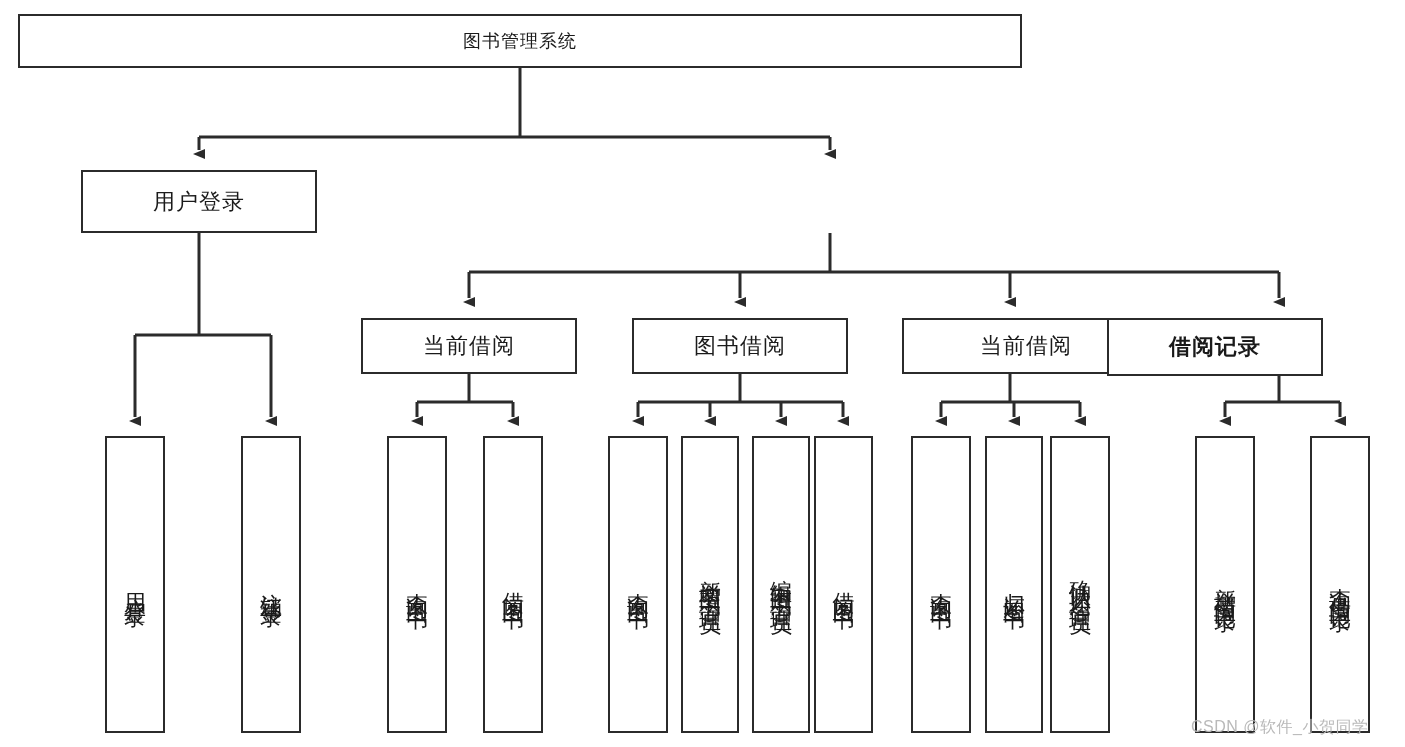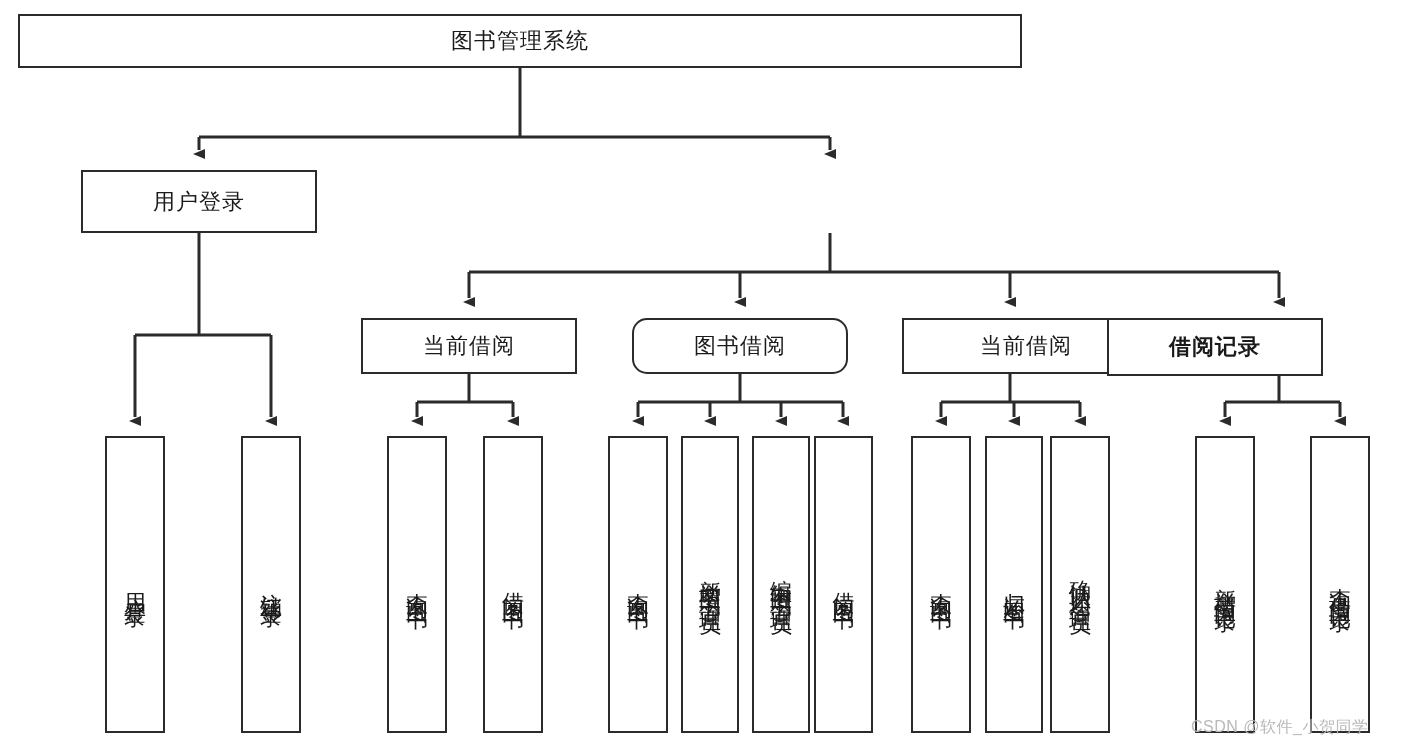--- a/index.html
+++ b/index.html
@@ -44,21 +44,21 @@
     font-size: 22px;
   }
   .node.v .vtext {
     writing-mode: vertical-rl;
     text-orientation: upright;
     letter-spacing: 5px;
     line-height: 1;
     white-space: nowrap;
   }
   .node.root {
-    font-size: 22px;
+    font-size: 18px;
   }
   .watermark {
     position: absolute;
     font-size: 16px;
     color: #b9b9b9;
     white-space: nowrap;
     letter-spacing: 0.5px;
   }
 </style>
 </head>
@@ -120,21 +120,21 @@
     <span>图书管理系统</span>
   </div>
 
   <div class="node h" style="left:81px; top:170px; width:236px; height:63px;">
     <span>用户登录</span>
   </div>
 
   <div class="node h" style="left:361px; top:318px; width:216px; height:56px;">
     <span>当前借阅</span>
   </div>
-  <div class="node h" style="left:632px; top:318px; width:216px; height:56px;border-radius:15px;">
+  <div class="node h" style="left:632px; top:318px; width:216px; height:56px;">
     <span>图书借阅</span>
   </div>
   <div class="node h" style="left:902px; top:318px; width:248px; height:56px;">
     <span>当前借阅</span>
   </div>
   <div class="node h" style="left:1107px; top:318px; width:216px; height:58px;font-weight:bold;">
     <span>借阅记录</span>
   </div>
 
   <div class="node v" style="left:105px; top:436px; width:60px; height:297px;">

